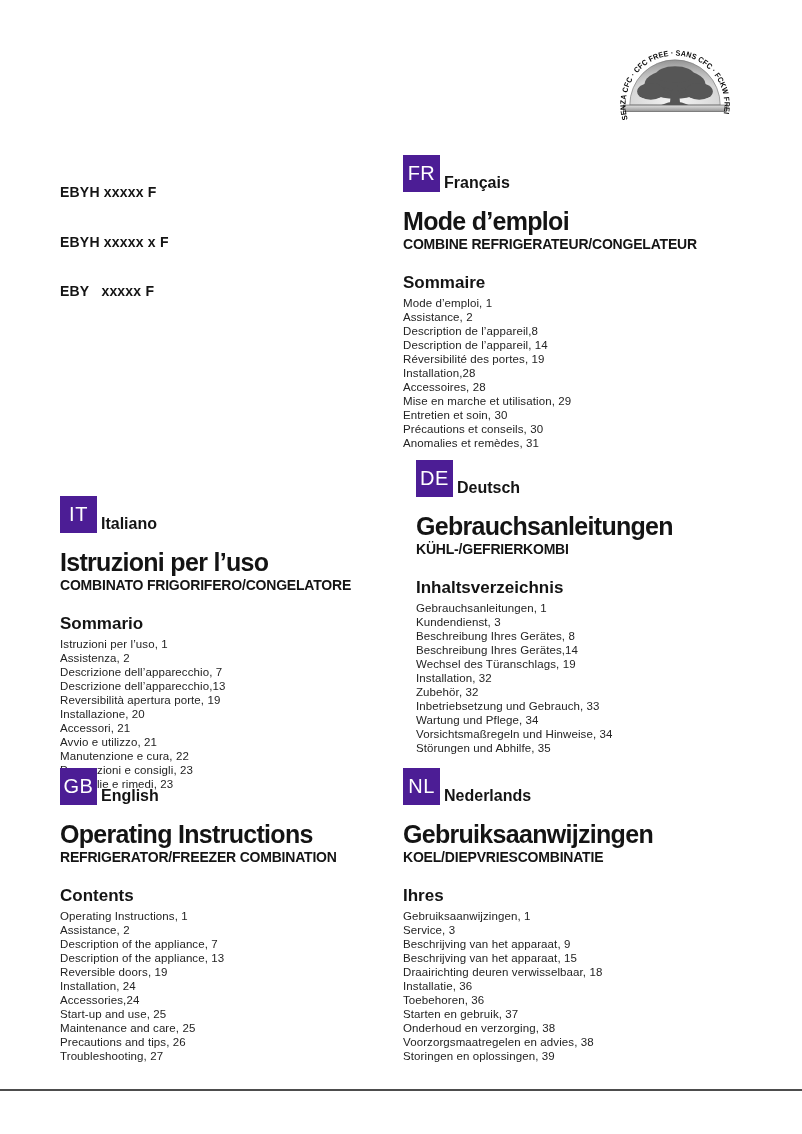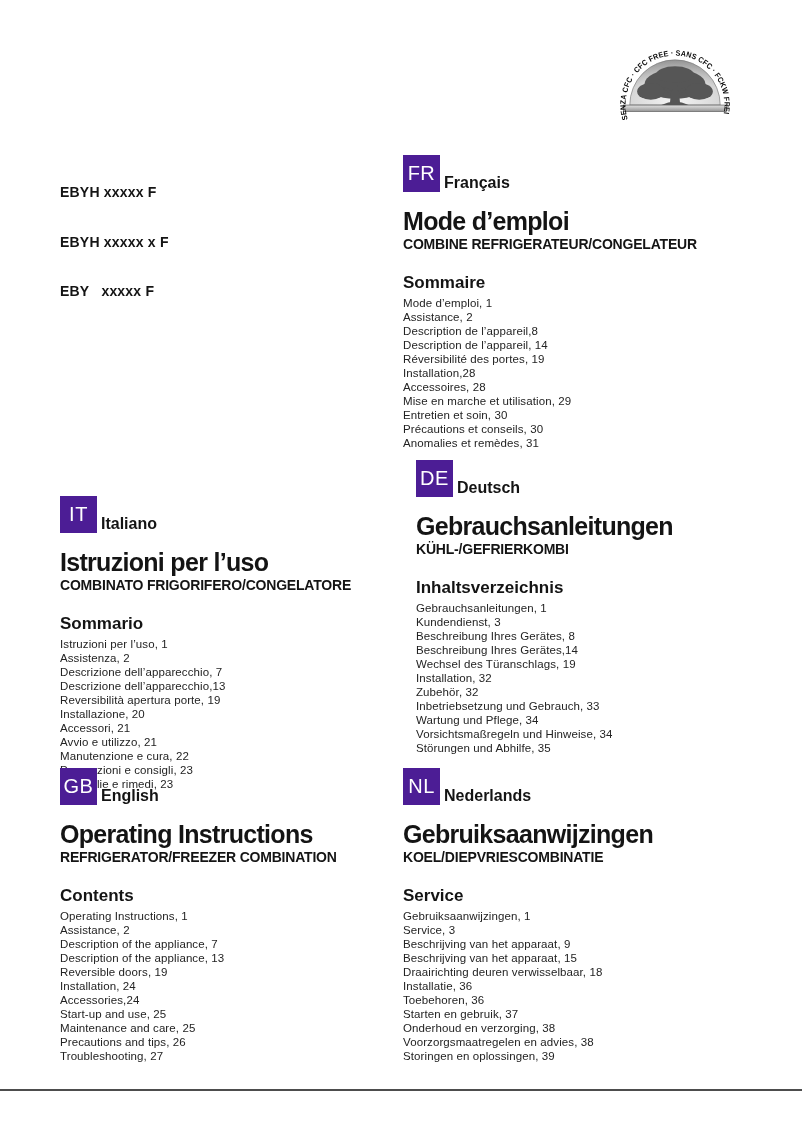--- a/index.html
+++ b/index.html
@@ -187,21 +187,21 @@
       </ul>
   </div>
 
   <div class="section" id="sec-nl">
     <div class="badge-row">
       <div class="badge">NL</div>
       <div class="lang">Nederlands</div>
     </div>
     <div class="title">Gebruiksaanwijzingen</div>
     <div class="subtitle">KOEL/DIEPVRIESCOMBINATIE</div>
-    <div class="toc-heading">Service</div>
+    <div class="toc-heading">Ihres</div>
     <ul class="toc">
         <li>Gebruiksaanwijzingen, 1</li>
         <li>Service, 3</li>
         <li>Beschrijving van het apparaat, 9</li>
         <li>Beschrijving van het apparaat, 15</li>
         <li>Draairichting deuren verwisselbaar, 18</li>
         <li>Installatie, 36</li>
         <li>Toebehoren, 36</li>
         <li>Starten en gebruik, 37</li>
         <li>Onderhoud en verzorging, 38</li>

